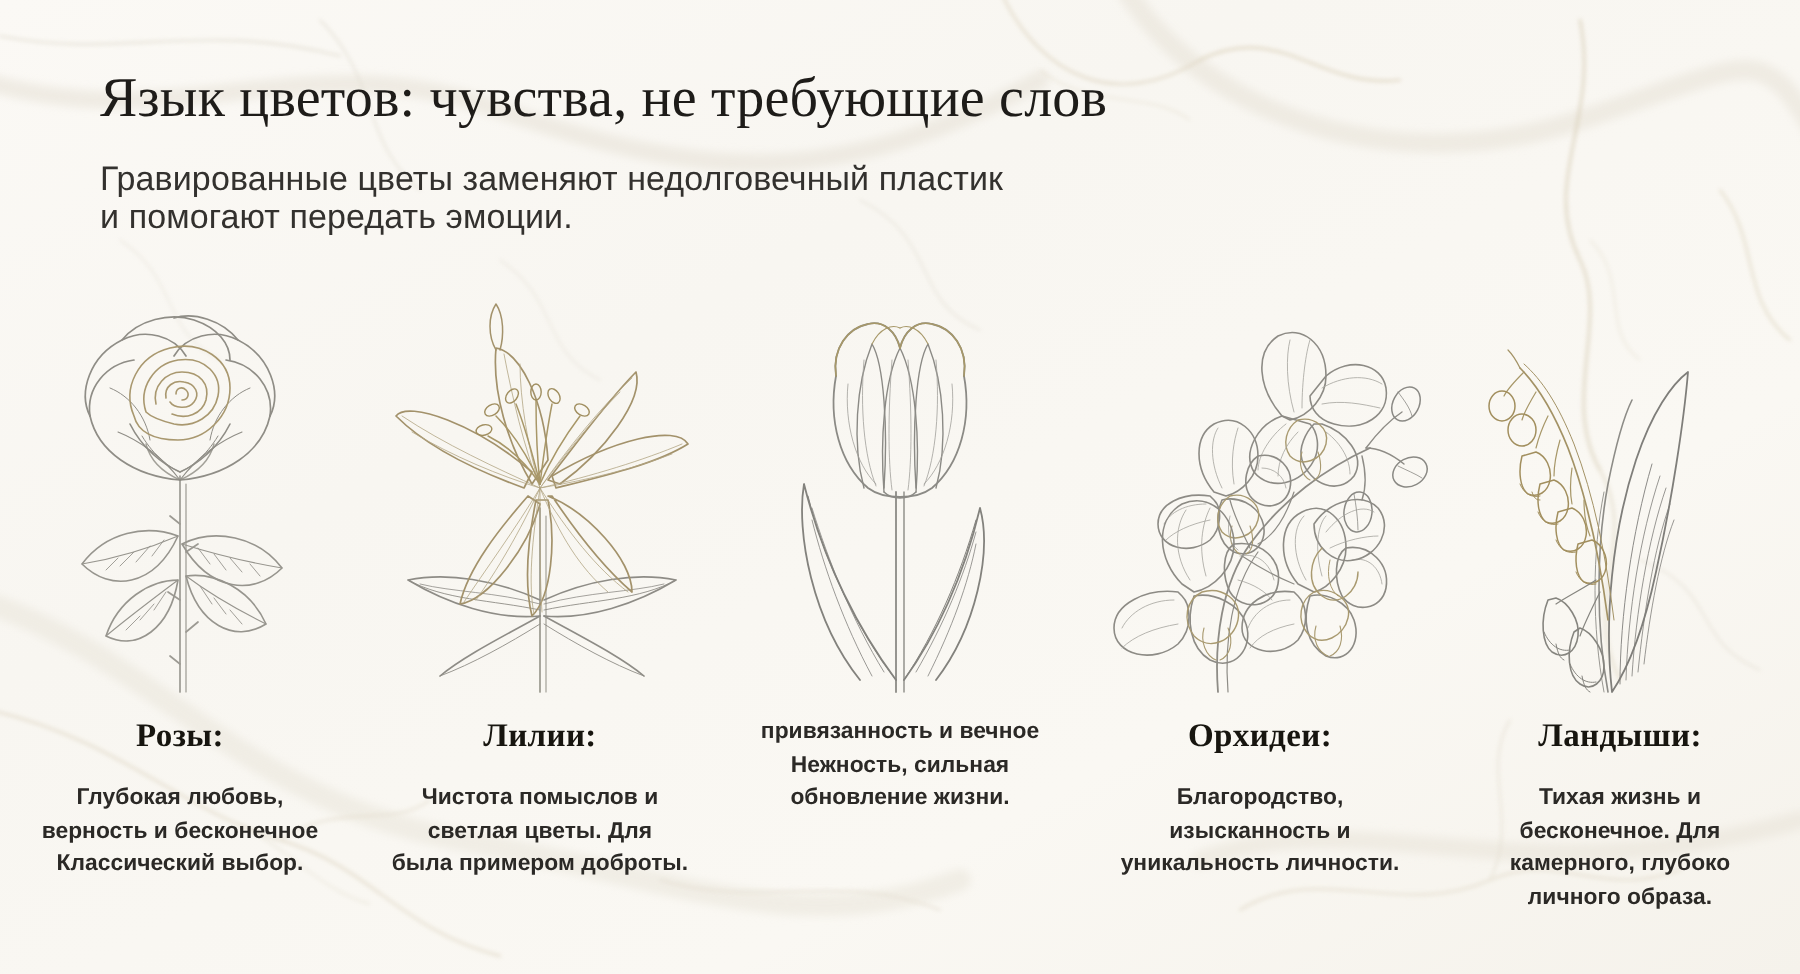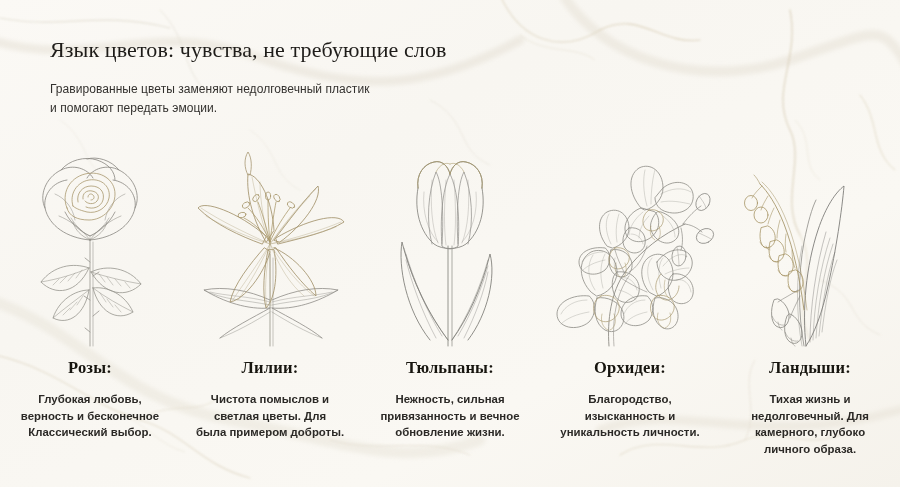--- a/index.html
+++ b/index.html
@@ -13,26 +13,26 @@
     position:relative;width:900px;height:487px;overflow:hidden;
     background:#faf8f4;
   }
   .marble{position:absolute;inset:0;z-index:0;}
   .content{position:relative;z-index:2;width:900px;height:487px;}
 
   
   .hdr{position:absolute;left:50px;top:30px;width:760px;}
   .title{
     font-family:"Liberation Serif", serif;
-    font-size:22px;line-height:40px;font-weight:400;
+    font-size:28px;line-height:40px;font-weight:400;
     color:#1e1c19;letter-spacing:0.1px;margin:0;white-space:nowrap;
   }
   .subtitle{
     margin:10px 0 0 0;
-    font-size:12px;line-height:19px;font-weight:400;
+    font-size:17px;line-height:19px;font-weight:400;
     color:#33312e;letter-spacing:0.05px;
   }
   .subtitle .ln{display:block;}
 
   
   .row{position:absolute;left:0;top:140px;width:900px;height:210px;
        display:flex;align-items:flex-end;}
   .cell{flex:1 1 0;display:flex;align-items:flex-end;justify-content:center;height:210px;}
   .cell svg{display:block;}
 
@@ -502,42 +502,41 @@
       <div class="cap">
         <div class="cap-h">Лилии:</div>
         <div class="cap-b">
           <span class="ln">Чистота помыслов и</span>
           <span class="ln">светлая цветы. Для</span>
           <span class="ln">была примером доброты.</span>
         </div>
       </div>
 
       <div class="cap">
-        <div class="cap-h">Тюльпаны:</div>
         <div class="cap-b">
+          <span class="ln">привязанность и вечное</span>
           <span class="ln">Нежность, сильная</span>
-          <span class="ln">привязанность и вечное</span>
           <span class="ln">обновление жизни.</span>
         </div>
       </div>
 
       <div class="cap">
         <div class="cap-h">Орхидеи:</div>
         <div class="cap-b">
           <span class="ln">Благородство,</span>
           <span class="ln">изысканность и</span>
           <span class="ln">уникальность личности.</span>
         </div>
       </div>
 
       <div class="cap">
         <div class="cap-h">Ландыши:</div>
         <div class="cap-b">
           <span class="ln">Тихая жизнь и</span>
-          <span class="ln">недолговечный. Для</span>
+          <span class="ln">бесконечное. Для</span>
           <span class="ln">камерного, глубоко</span>
           <span class="ln">личного образа.</span>
         </div>
       </div>
 
     </div>
 
   </div>
 </div>
 

